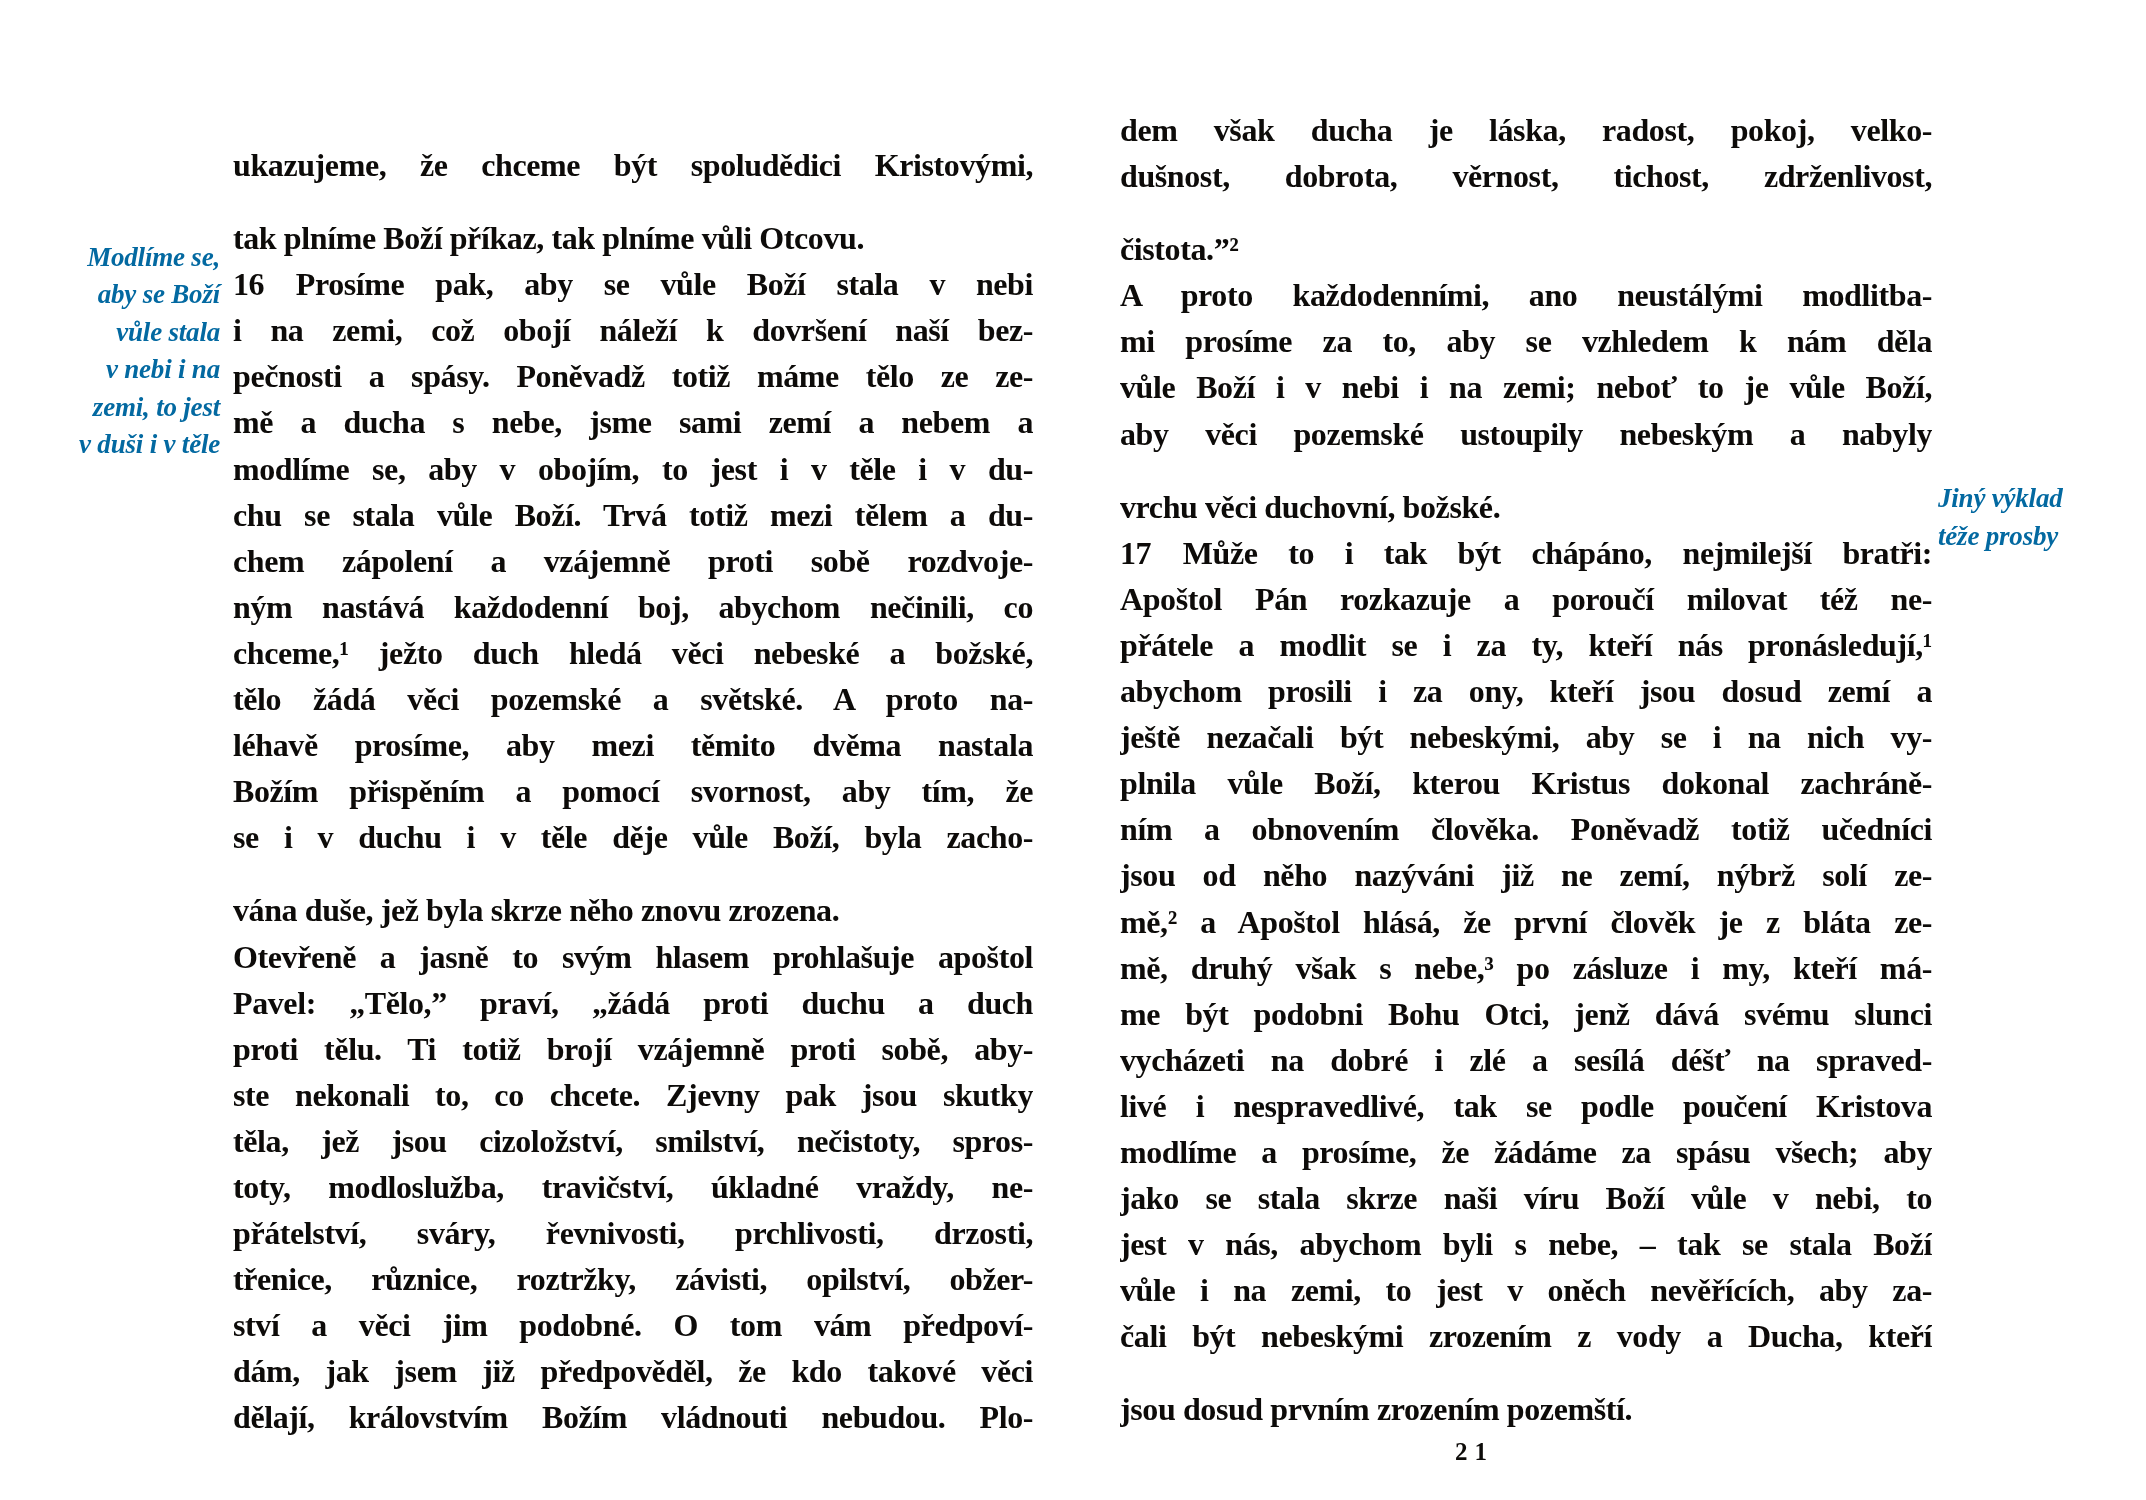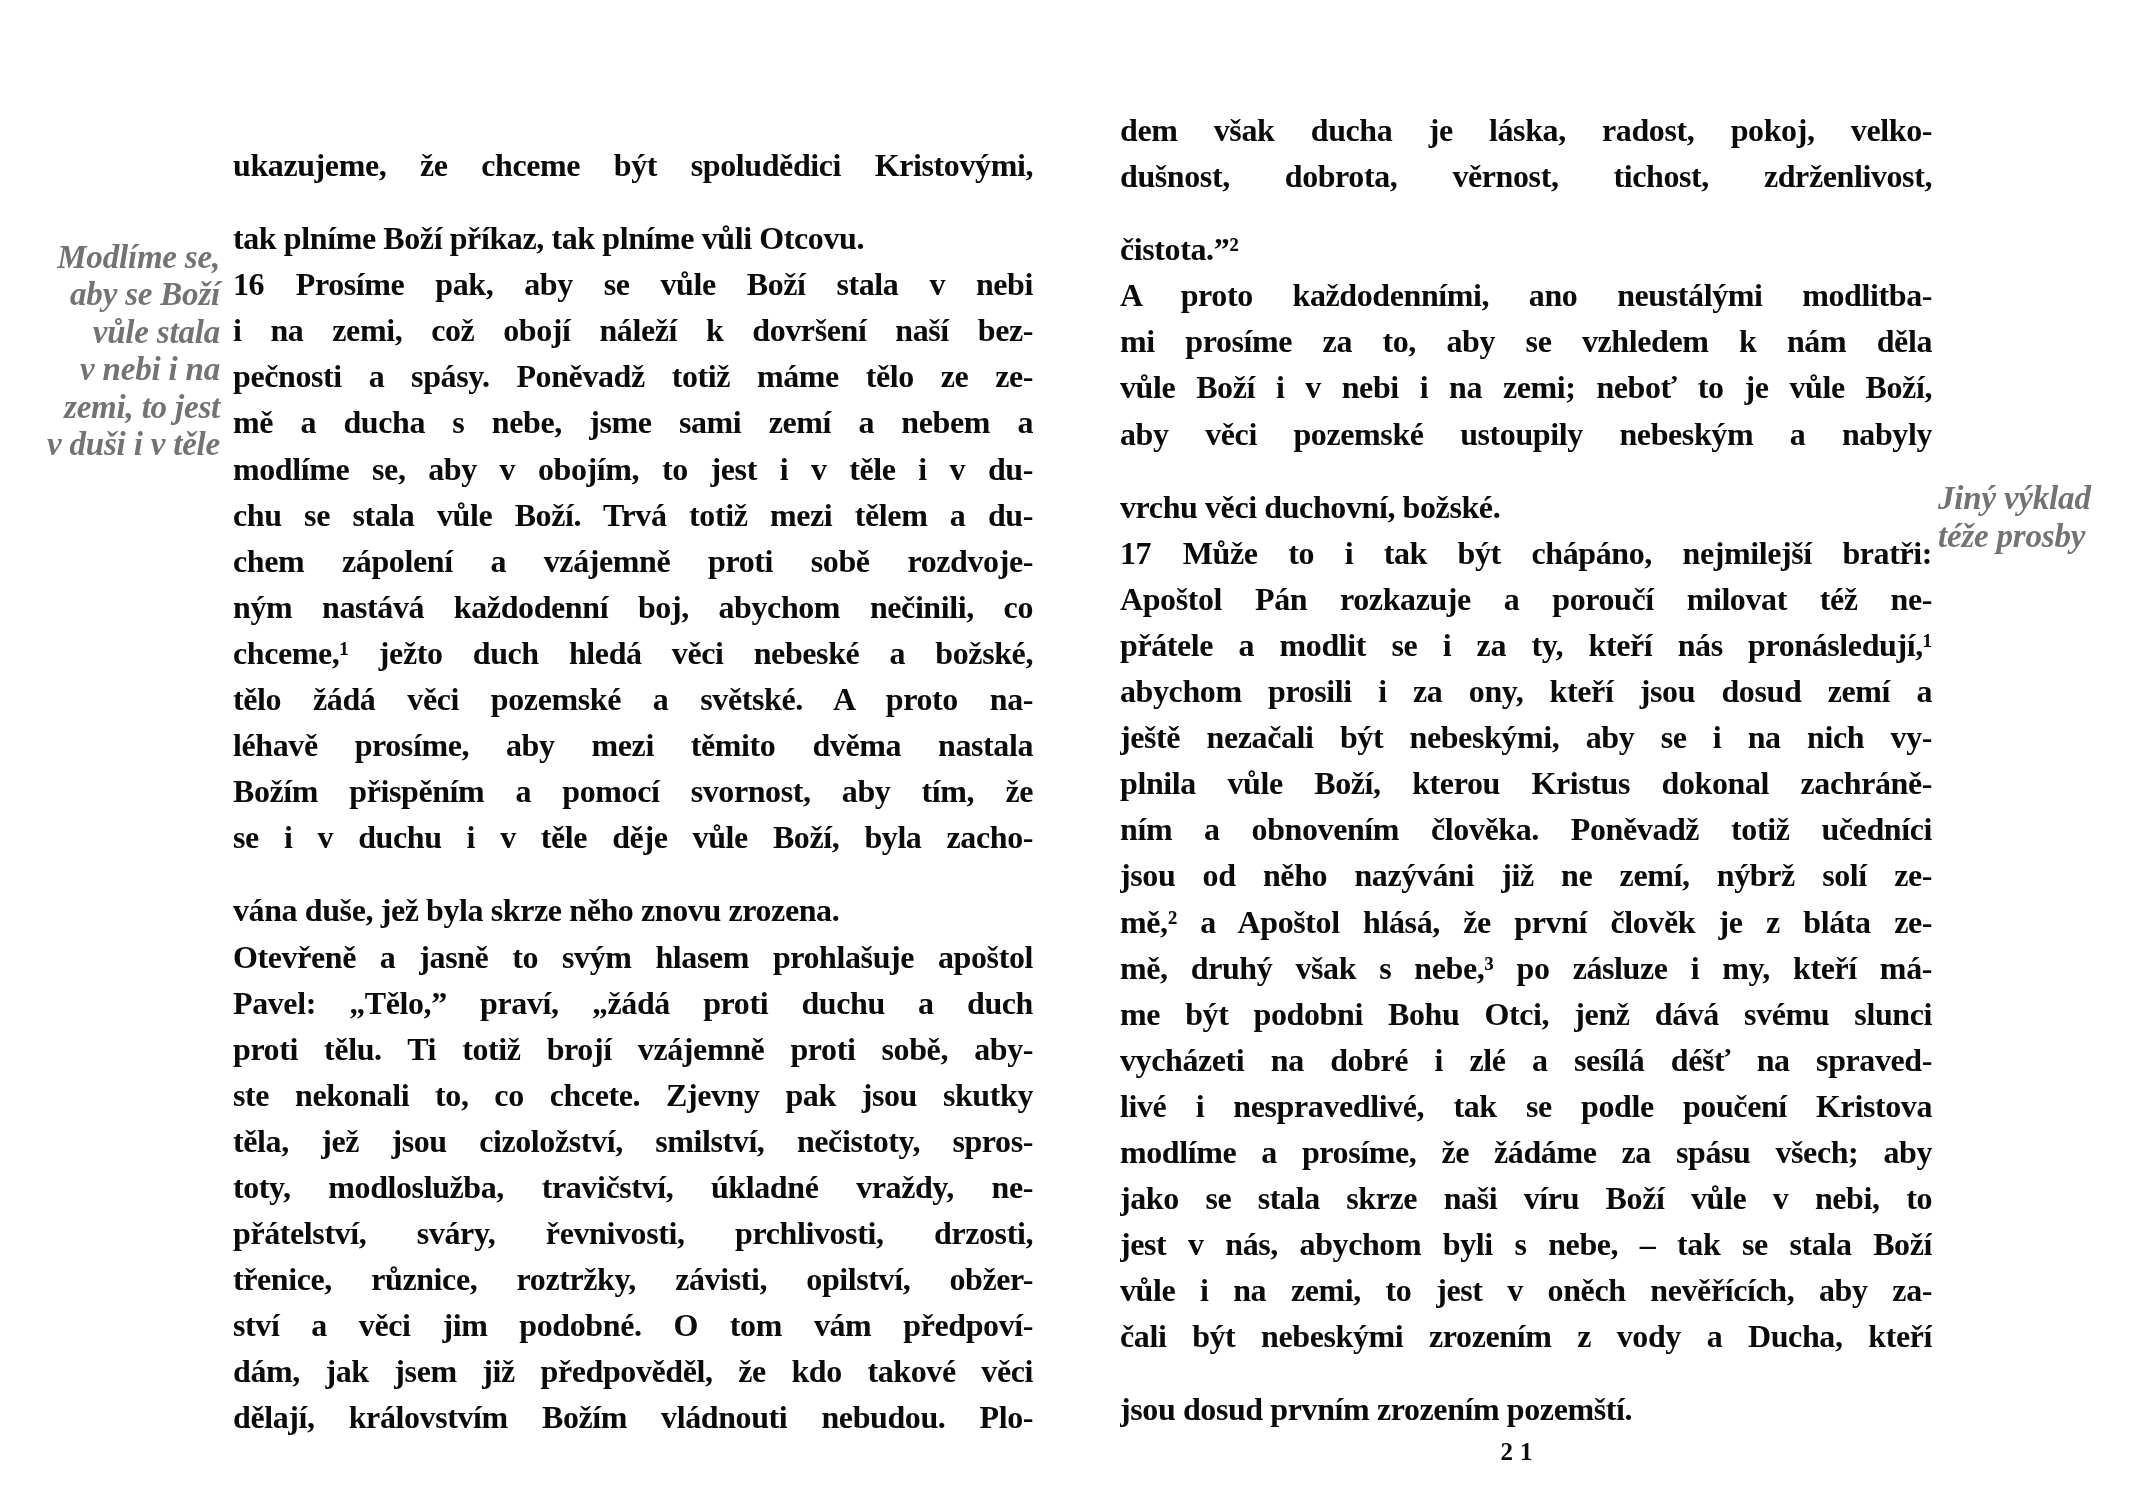--- a/index.html
+++ b/index.html
@@ -26,30 +26,30 @@
     height: 46.1px;
     overflow: hidden;
     text-align: justify;
     text-align-last: justify;
   }
   .tline.end { text-align-last: left; margin-top: 27px; }
   .margin-note {
     position: absolute;
     font-style: italic;
     font-weight: 700;
-    font-size: 33px;
-    color: #737373;
+    font-size: 27px;
+    color: #0369a1;
     letter-spacing: -0.2px;
   }
   #mnote-left  { left: 28px;   width: 192px; top: 239px; line-height: 37.4px; text-align: right; }
   #mnote-right { left: 1938px; width: 210px; top: 479px; line-height: 38px;  text-align: left; }
   #page-number {
     position: absolute;
     left: 1455px; top: 1438px; width: 130px;
-    text-align: center;
+    text-align: left;
     font-size: 25px;
     font-weight: 700;
     letter-spacing: 7px;
   }
 </style>
 </head>
 <body>
 
 <div class="book-spread">
 

